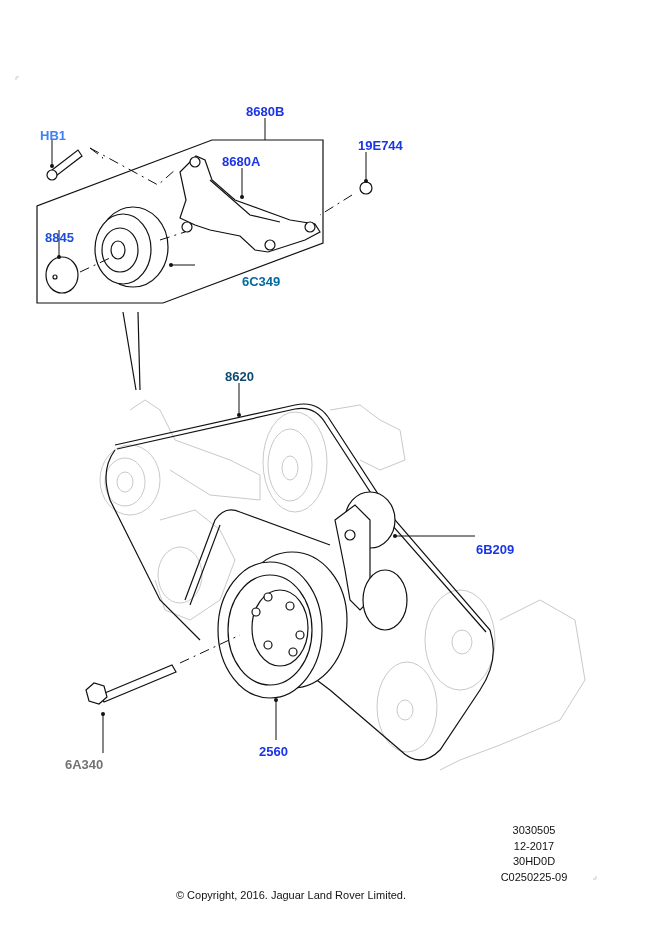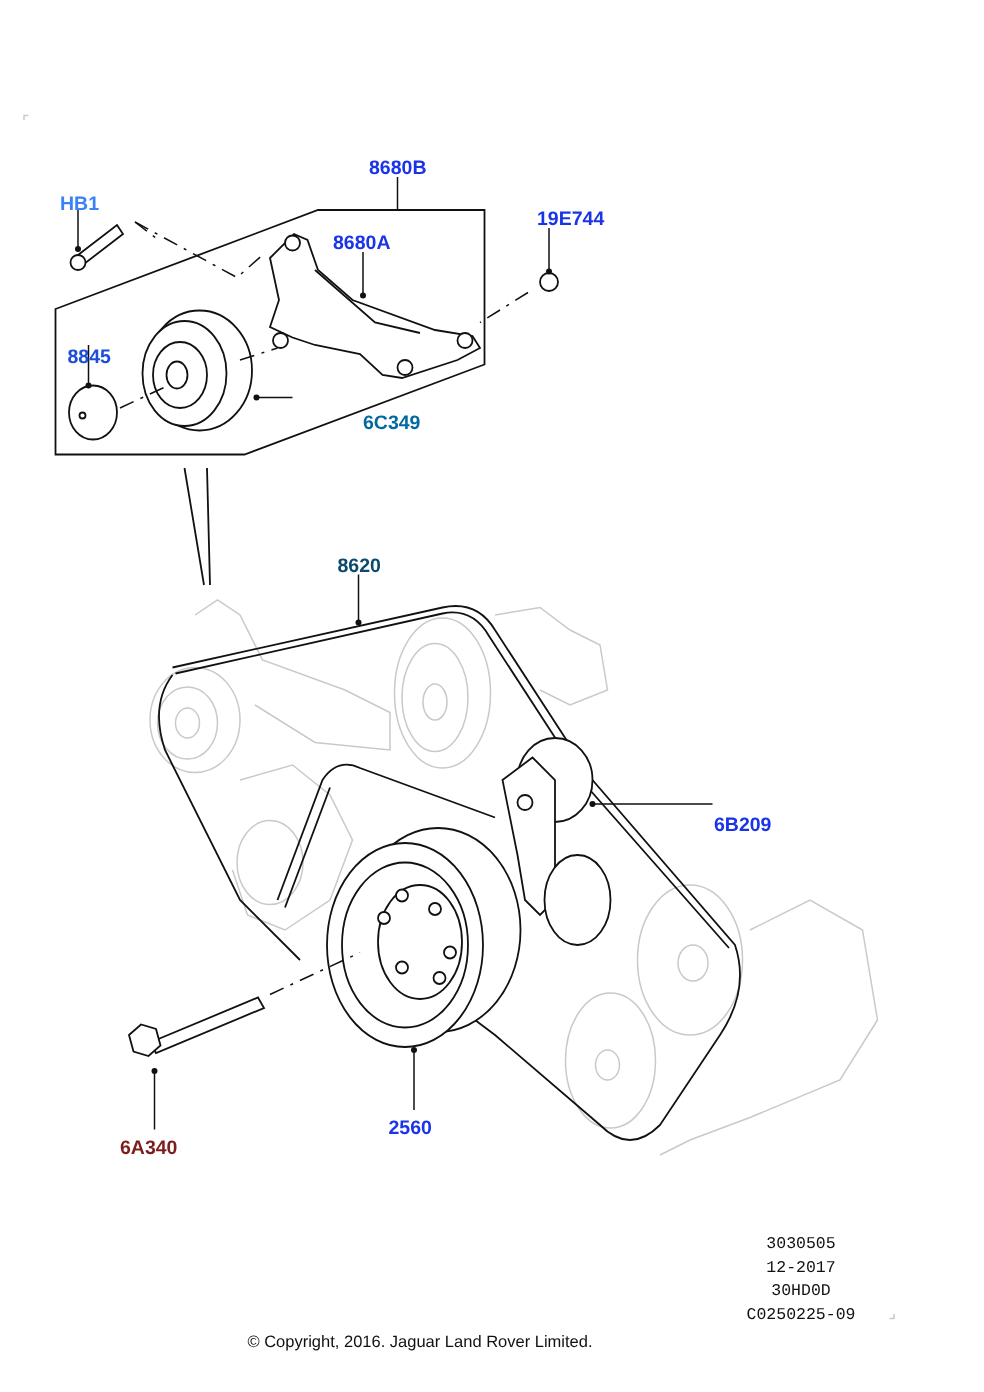--- a/index.html
+++ b/index.html
@@ -1,20 +1,20 @@
 <!DOCTYPE html>
 <html><head>
 <meta charset="utf-8">
 <style>
   html, body { margin:0; padding:0; background:#ffffff; }
   body { width:656px; height:928px; position:relative; overflow:hidden; font-family:"Liberation Sans", sans-serif; }
   svg#diagram { position:absolute; left:0; top:0; }
   .callout { position:absolute; color:#1a34e8; font-weight:bold; font-size:13px; font-family:Liberation Sans, sans-serif; white-space:nowrap; }
-  .meta { position:absolute; right:62px; width:120px; text-align:center; color:#111; font-size:11px; line-height:15.5px; font-family:Liberation Mono, monospace; }
-  .copyright { position:absolute; left:0; width:560px; top:889px; text-align:center; font-size:11px; color:#111; font-family:"Liberation Sans", sans-serif; }
+  .meta { position:absolute; right:62px; width:120px; text-align:center; color:#111; font-size:11px; line-height:15.5px; font-family:Liberation Sans, sans-serif; }
+  .copyright { position:absolute; left:11px; width:560px; top:889px; text-align:center; font-size:11px; color:#111; font-family:"Liberation Sans", sans-serif; }
   .ghost { stroke:#c9c9c9; fill:none; stroke-width:1; }
   .part { stroke:#111; fill:#fff; stroke-width:1.2; }
   .line { stroke:#111; fill:none; stroke-width:1.2; }
   .leader { stroke:#111; stroke-width:1; fill:none; }
   .dash { stroke:#111; stroke-width:1; fill:none; stroke-dasharray:10 5 2 5; }
   .dot { fill:#111; }
 </style>
 </head>
 <body>
 
@@ -143,21 +143,21 @@
 </svg>
 
 <div class="callout" style="left: 246px; top: 104px; color: rgb(26, 52, 232);">8680B</div>
 <div class="callout" style="left: 40px; top: 128px; color: #3b82f6;">HB1</div>
 <div class="callout" style="left: 358px; top: 138px; color: rgb(26, 52, 232);">19E744</div>
 <div class="callout" style="left: 222px; top: 154px; color: rgb(26, 52, 232);">8680A</div>
 <div class="callout" style="left: 45px; top: 230px; color: #1d4ed8;">8845</div>
 <div class="callout" style="left: 198px; top: 274px; color: #0369a1; margin-left: 44px;">6C349</div>
 <div class="callout" style="left: 225px; top: 369px; color: #0c4a6e;">8620</div>
 <div class="callout" style="left: 476px; top: 542px; color: rgb(26, 52, 232);">6B209</div>
-<div class="callout" style="left: 80px; top: 757px; color: #7f1d1d;">6A340</div>
+<div class="callout" style="left: 65px; top: 757px; color: #737373;">6A340</div>
 <div class="callout" style="left: 259px; top: 744px; color: rgb(26, 52, 232);">2560</div>
 
 <div class="meta" style="top:823px;">
   <div>3030505</div>
   <div>12-2017</div>
   <div>30HD0D</div>
   <div>C0250225-09</div>
 </div>
 
 <div class="copyright">© Copyright, 2016. Jaguar Land Rover Limited.</div>

